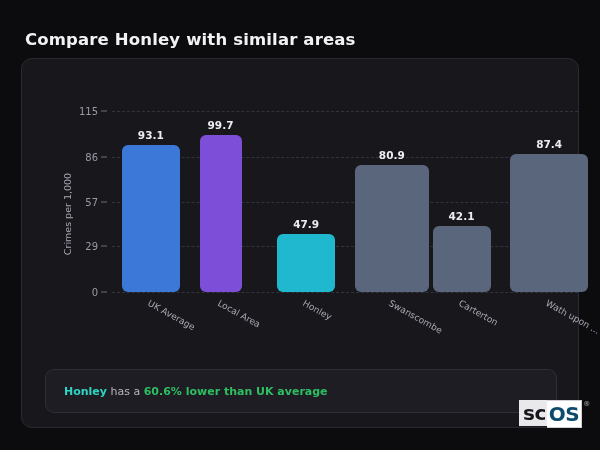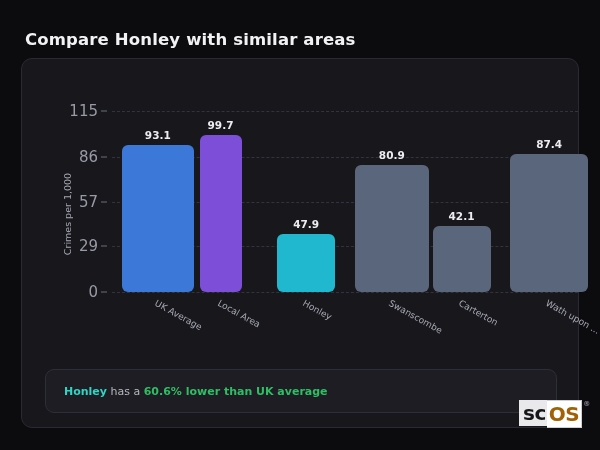--- a/index.html
+++ b/index.html
@@ -58,21 +58,21 @@
     height: 0;
     border-top: 1px dashed #33333d;
   }
 
   
   .ytick {
     position: absolute;
     right: 100%;
     transform: translateY(-50%);
     margin-right: 14px;
-    font-size: 15px;
+    font-size: 10px;
     color: #9a9aa6;
     white-space: nowrap;
     margin-left: 36px;
   }
   .ytick-dash {
     position: absolute;
     right: 100%;
     transform: translateY(-50%);
     margin-right: 5px;
     width: 6px;
@@ -155,21 +155,21 @@
     font-weight: bold;
     letter-spacing: -.5px;
     line-height: 1;
   }
   #logo-sc {
     color: #15151a;
     background: #e9e9ec;
     padding: 3px 1px 3px 4px;
   }
   #logo-os {
-    color: #a16207;
+    color: #0c4a6e;
     background: #ffffff;
     padding: 3px 2px;
     border: 1px solid #cfcfd4;
     border-left: none;
   }
   #logo-mark {
     font-size: 7px;
     color: #8b8b95;
     margin-left: 1px;
     margin-top: 1px;
@@ -194,21 +194,21 @@
       <div class="ytick" style="top: 135.357px;">29</div>
       <div class="gridline" style="top: 91.287px;"></div>
       <div class="ytick-dash" style="top: 91.287px;"></div>
       <div class="ytick" style="top: 91.287px;">57</div>
       <div class="gridline" style="top: 45.6435px;"></div>
       <div class="ytick-dash" style="top: 45.6435px;"></div>
       <div class="ytick" style="top: 45.6435px;">86</div>
       <div class="gridline" style="top: 0px;"></div>
       <div class="ytick-dash" style="top: 0px;"></div>
       <div class="ytick" style="top: 0px;">115</div>
-      <div class="bar-slot" style="left: 9.83333px; width: 72px;">
+      <div class="bar-slot" style="left: 9.83333px; width: 58px;">
         <div class="bar-value">93.1</div>
         <div class="bar-rect" style="height: 146.531px; background: rgb(59, 120, 216);"></div>
         <div class="bar-label">UK Average</div>
       </div>
       <div class="bar-slot" style="left: 87.5px; width: 42px;">
         <div class="bar-value">99.7</div>
         <div class="bar-rect" style="height: 156.919px; background: rgb(125, 79, 216);"></div>
         <div class="bar-label">Local Area</div>
       </div>
       <div class="bar-slot" style="left: 165.167px; width: 58px;">

